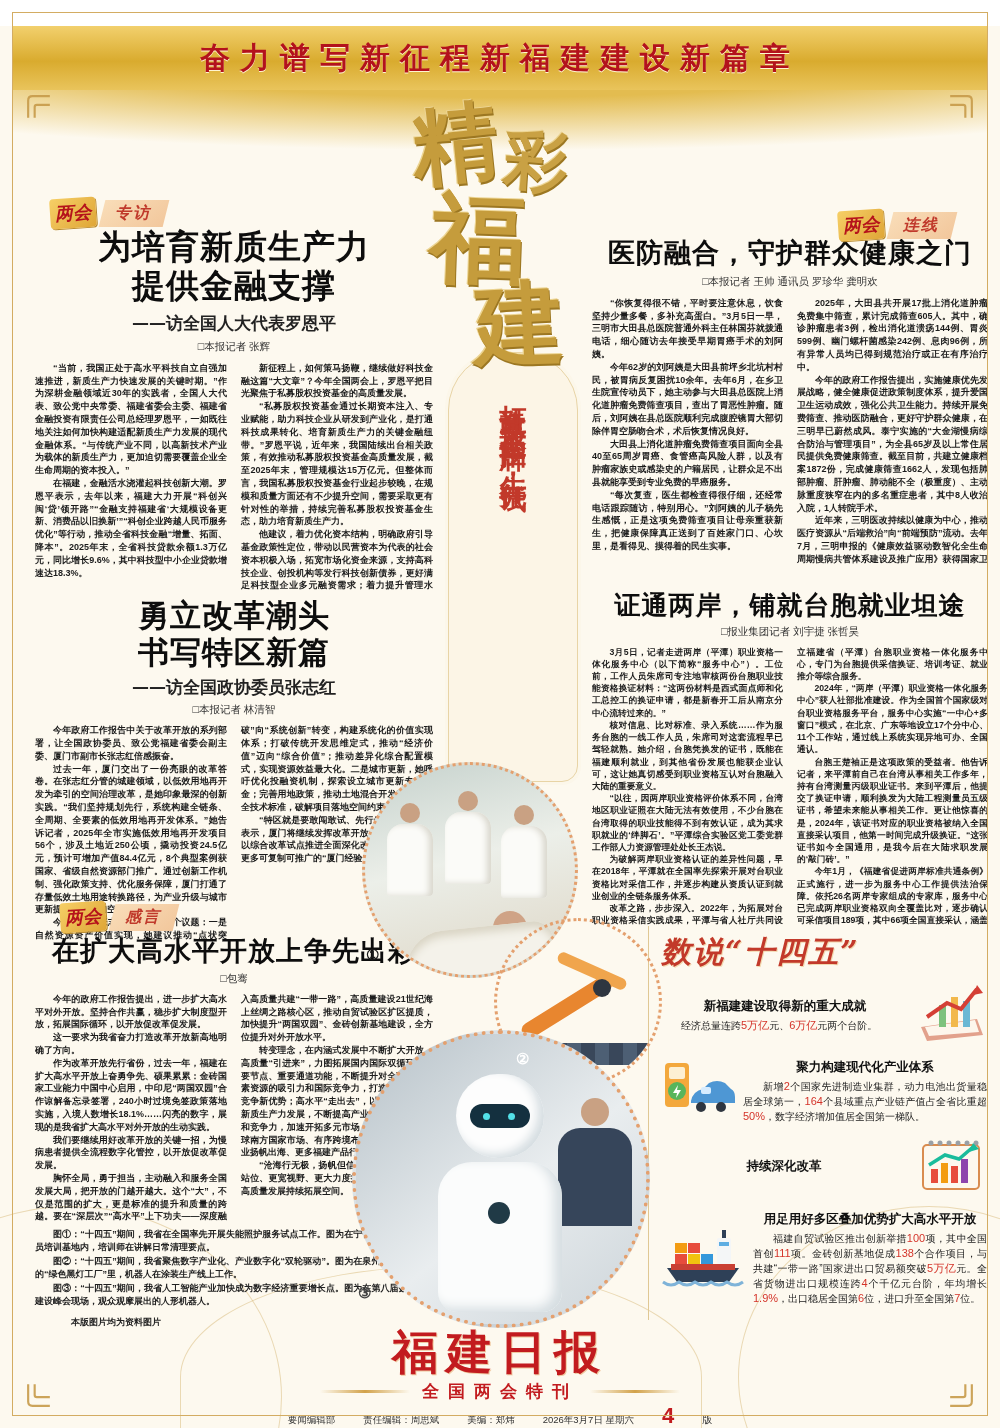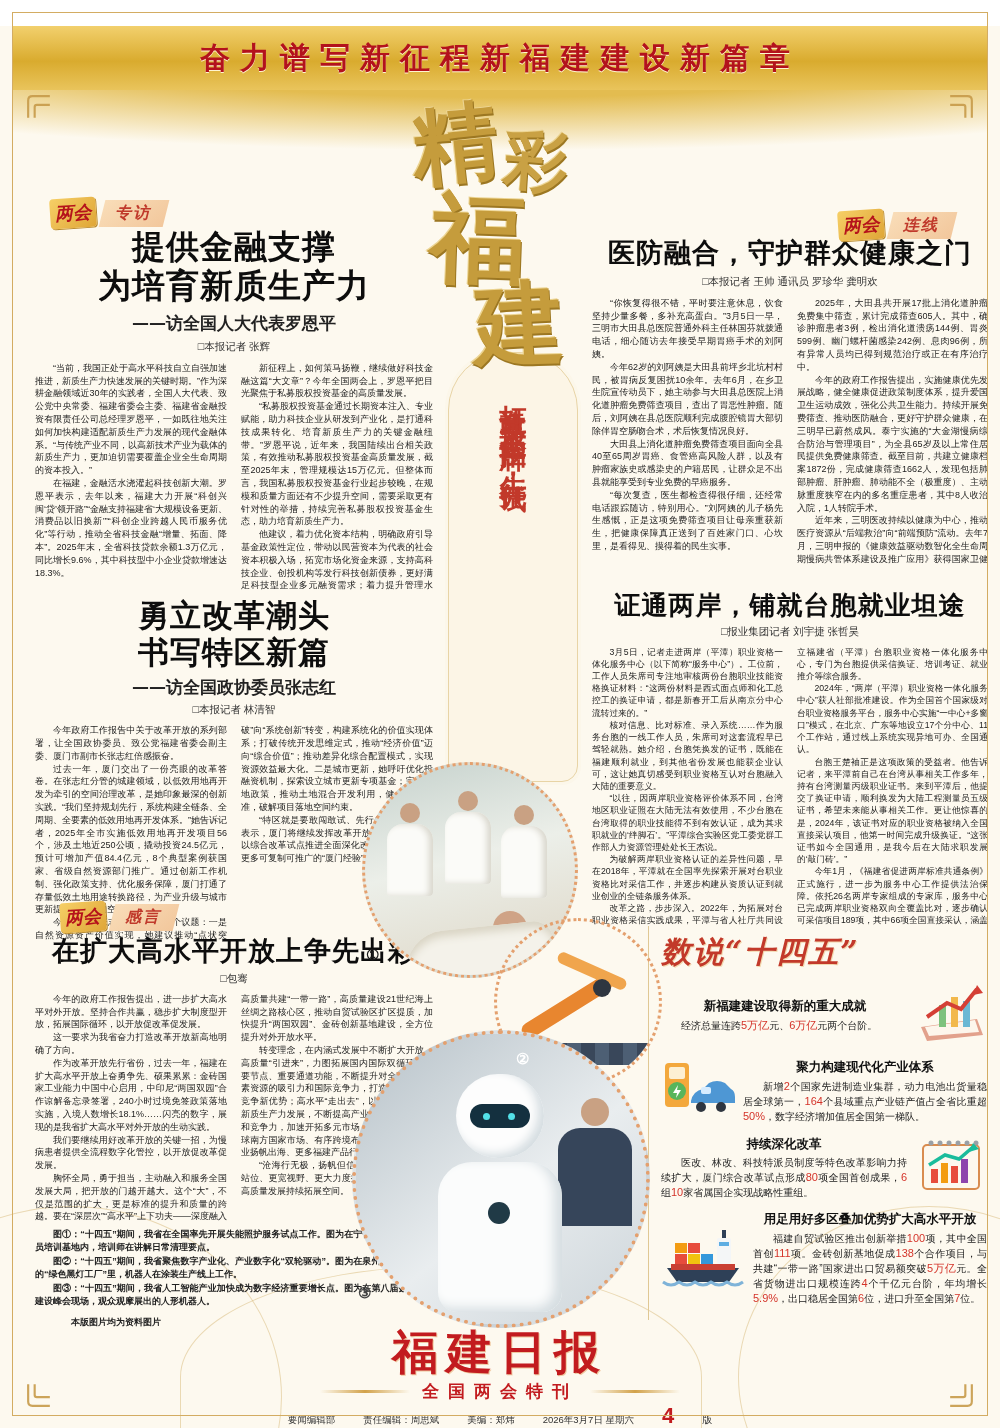--- a/index.html
+++ b/index.html
@@ -39,21 +39,21 @@
     font-size:16px;padding:3px 14px;transform:skewX(-14deg);letter-spacing:2px;}
   .b-interview{left:50px;top:198px;}
   .b-line{left:838px;top:210px;}
   .b-remark{left:60px;top:902px;}
 
   .art{position:absolute;z-index:2;}
   .h-big{font-weight:900;text-align:center;color:#0d0d0d;letter-spacing:1px;line-height:1.18;}
   .h-sub{text-align:center;font-weight:600;color:#222;font-family:"DejaVu Serif",serif;}
   .h-by{text-align:center;color:#333;}
   .body2col{column-gap:14px;column-count:2;column-fill:auto;overflow:hidden;}
-  .body2col p{margin:0;text-indent:2em;text-align:justify;color:#1c1c1c;}
+  .body2col p{margin:0;text-indent:2em;text-align:justify;color:#1c1c1c;font-weight:bold;}
   .bsmall p{font-size:9px;line-height:12.8px;}
   .btight p{font-size:8.7px;line-height:12.2px;}
 
   .a1{left:35px;top:228px;width:398px;}
   .a1 .h-big{font-size:33px;}
   .a1 .h-sub{font-size:17px;margin-top:6px;}
   .a1 .h-by{font-size:10.5px;margin-top:5px;}
   .a1 .body2col{margin-top:8px;height:238px;}
 
   .a2{left:35px;top:598px;width:398px;}
@@ -189,22 +189,22 @@
     <span class="tag">两会</span>
     <span class="cat">连线</span>
   </div>
   <div class="badge b-remark">
     <span class="tag">两会</span>
     <span class="cat">感言</span>
   </div>
 
   <div class="art a1">
     <div class="h-big">
+      <div>为培育新质生产力</div>
       <div>提供金融支撑</div>
-      <div>为培育新质生产力</div>
     </div>
     <div class="h-sub">——访全国人大代表罗恩平</div>
     <div class="h-by">□本报记者 张辉</div>
     <div class="body2col bsmall">
         <p>“当前，我国正处于高水平科技自立自强加速推进，新质生产力快速发展的关键时期。”作为深耕金融领域近30年的实践者，全国人大代表、致公党中央常委、福建省委会主委、福建省金融投资有限责任公司总经理罗恩平，一如既往地关注如何加快构建适配新质生产力发展的现代金融体系。“与传统产业不同，以高新技术产业为载体的新质生产力，更加迫切需要覆盖企业全生命周期的资本投入。”</p>
         <p>在福建，金融活水浇灌起科技创新大潮。罗恩平表示，去年以来，福建大力开展“科创兴闽‘贷’领开路”“金融支持福建省‘大规模设备更新、消费品以旧换新’”“科创企业跨越人民币服务优化”等行动，推动全省科技金融“增量、拓面、降本”。2025年末，全省科技贷款余额1.3万亿元，同比增长9.6%，其中科技型中小企业贷款增速达18.3%。</p>
         <p>新征程上，如何策马扬鞭，继续做好科技金融这篇“大文章”？今年全国两会上，罗恩平把目光聚焦于私募股权投资基金的高质量发展。</p>
         <p>“私募股权投资基金通过长期资本注入、专业赋能，助力科技企业从研发到产业化，是打通科技成果转化、培育新质生产力的关键金融纽带。”罗恩平说，近年来，我国陆续出台相关政策，有效推动私募股权投资基金高质量发展，截至2025年末，管理规模达15万亿元。但整体而言，我国私募股权投资基金行业起步较晚，在规模和质量方面还有不少提升空间，需要采取更有针对性的举措，持续完善私募股权投资基金生态，助力培育新质生产力。</p>
         <p>他建议，着力优化资本结构，明确政府引导基金政策性定位，带动以民营资本为代表的社会资本积极入场，拓宽市场化资金来源，支持高科技企业、创投机构等发行科技创新债券，更好满足科技型企业多元融资需求；着力提升管理水平，支持头部管理机构市场化、国际化发展，培育世界一流的私募基金管理机构，同时鼓励中小管理机构差异化发展，深耕细分赛道和特色优势产业，提升技术研判和投资决策能力；着力完善退出机制，推动IPO、并购重组与私募股权二级市场基金份额转让协同发力，构建“上市有通道、并购有市场、转让有平台”的多层次退出生态。</p>
       </div>
@@ -364,21 +364,20 @@
         </span>
         <div class="txt">
           <h4>聚力构建现代化产业体系</h4>
           <p class="hl-num">新增<span class="rednum">2</span>个国家先进制造业集群，动力电池出货量稳居全球第一，<span class="rednum">164</span>个县域重点产业链产值占全省比重超<span class="rednum">50%</span>，数字经济增加值居全国第一梯队。</p>
         </div>
       </div>
 
       <div class="iblock">
         <div class="txt">
           <h4>持续深化改革</h4>
-          <p class="hl-num">医改、林改、科技特派员制度等特色改革影响力持续扩大，厦门综合改革试点形成<span class="rednum">80</span>项全国首创成果，<span class="rednum">6</span>组<span class="rednum">10</span>家省属国企实现战略性重组。</p>
         </div>
         <span class="icn">
           <svg width="72" height="62" viewBox="0 0 72 62">
               <rect x="8" y="10" width="56" height="44" rx="4" fill="#fdf8ee" stroke="#d98c4f" stroke-width="2"></rect>
               <g fill="#9aa0a6">
                 <circle cx="16" cy="8" r="2.5"></circle>
                 <circle cx="25" cy="8" r="2.5"></circle>
                 <circle cx="34" cy="8" r="2.5"></circle>
                 <circle cx="43" cy="8" r="2.5"></circle>
                 <circle cx="52" cy="8" r="2.5"></circle>
@@ -405,21 +404,21 @@
               <rect x="14" y="19" width="12" height="10" fill="#f39c12"></rect>
               <rect x="27" y="19" width="12" height="10" fill="#e74c3c"></rect>
               <rect x="56" y="14" width="14" height="26" rx="2" fill="#f4f6f7"></rect>
               <rect x="58" y="18" width="10" height="4" fill="#5dade2"></rect>
               <rect x="61" y="6" width="4" height="8" fill="#2e4057"></rect>
               <path d="M2 58 q8 6 16 0 q8 6 16 0 q8 6 16 0 q8 6 16 0 q8 6 16 0" stroke="#7fb3d8" stroke-width="3" fill="none"></path>
             </svg>
         </span>
         <div class="txt">
           <h4>用足用好多区叠加优势扩大高水平开放</h4>
-          <p class="hl-num">福建自贸试验区推出创新举措<span class="rednum">100</span>项，其中全国首创<span class="rednum">111</span>项。金砖创新基地促成<span class="rednum">138</span>个合作项目，与共建“一带一路”国家进出口贸易额突破<span class="rednum">5万亿</span>元。全省货物进出口规模连跨<span class="rednum">4</span>个千亿元台阶，年均增长<span class="rednum">5.9%</span>，出口稳居全国第<span class="rednum">6</span>位，进口升至全国第<span class="rednum">7</span>位。</p>
+          <p class="hl-num">福建自贸试验区推出创新举措<span class="rednum">100</span>项，其中全国首创<span class="rednum">111</span>项。金砖创新基地促成<span class="rednum">138</span>个合作项目，与共建“一带一路”国家进出口贸易额突破<span class="rednum">5万亿</span>元。全省货物进出口规模连跨<span class="rednum">4</span>个千亿元台阶，年均增长<span class="rednum">1.9%</span>，出口稳居全国第<span class="rednum">6</span>位，进口升至全国第<span class="rednum">7</span>位。</p>
         </div>
       </div>
     </div>
   </div>
 
   <div class="masthead">
     <span class="paper-name">福建日报</span>
   </div>
   <div class="special">
     <span class="orn"></span>

